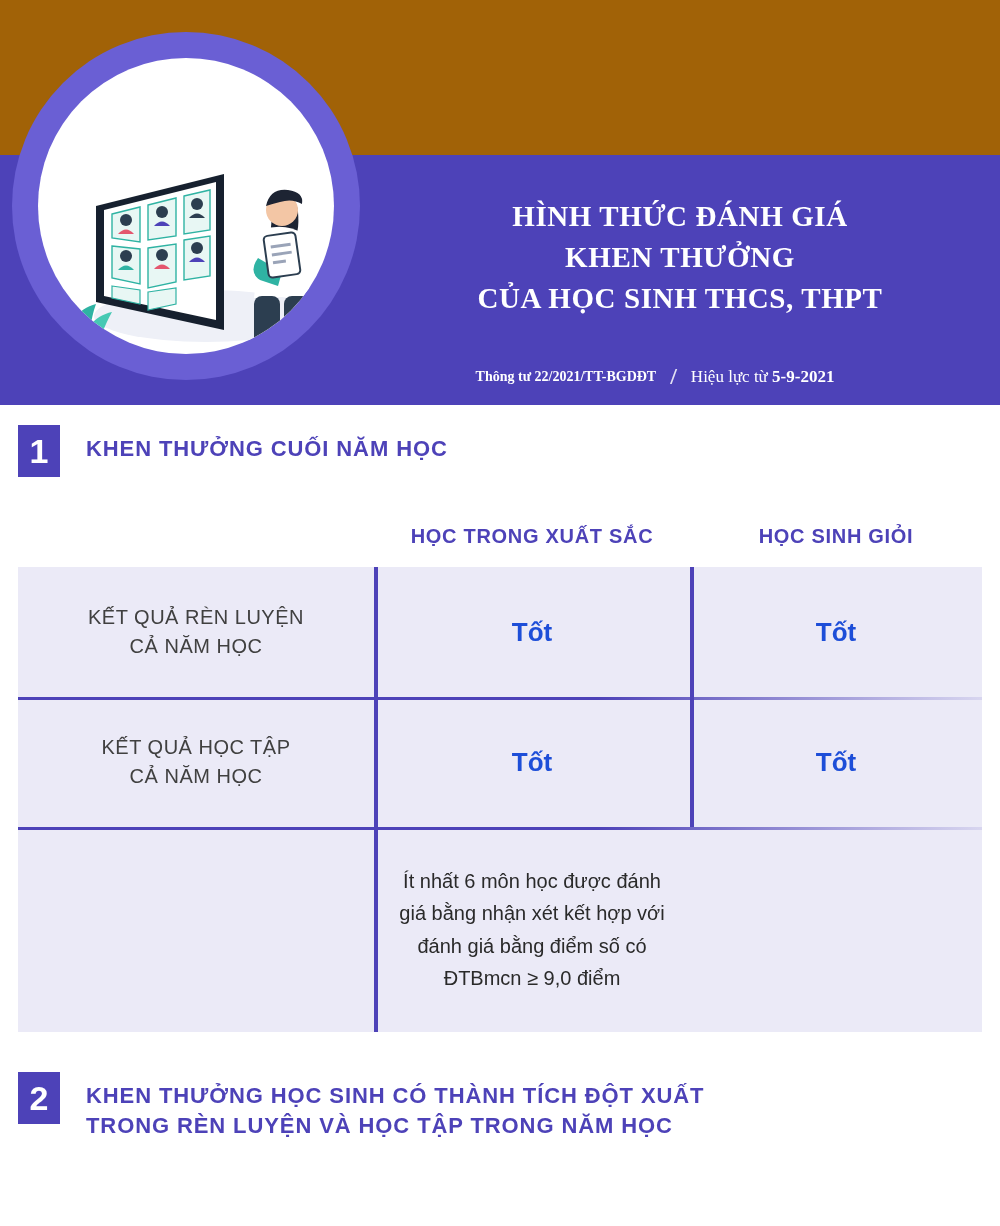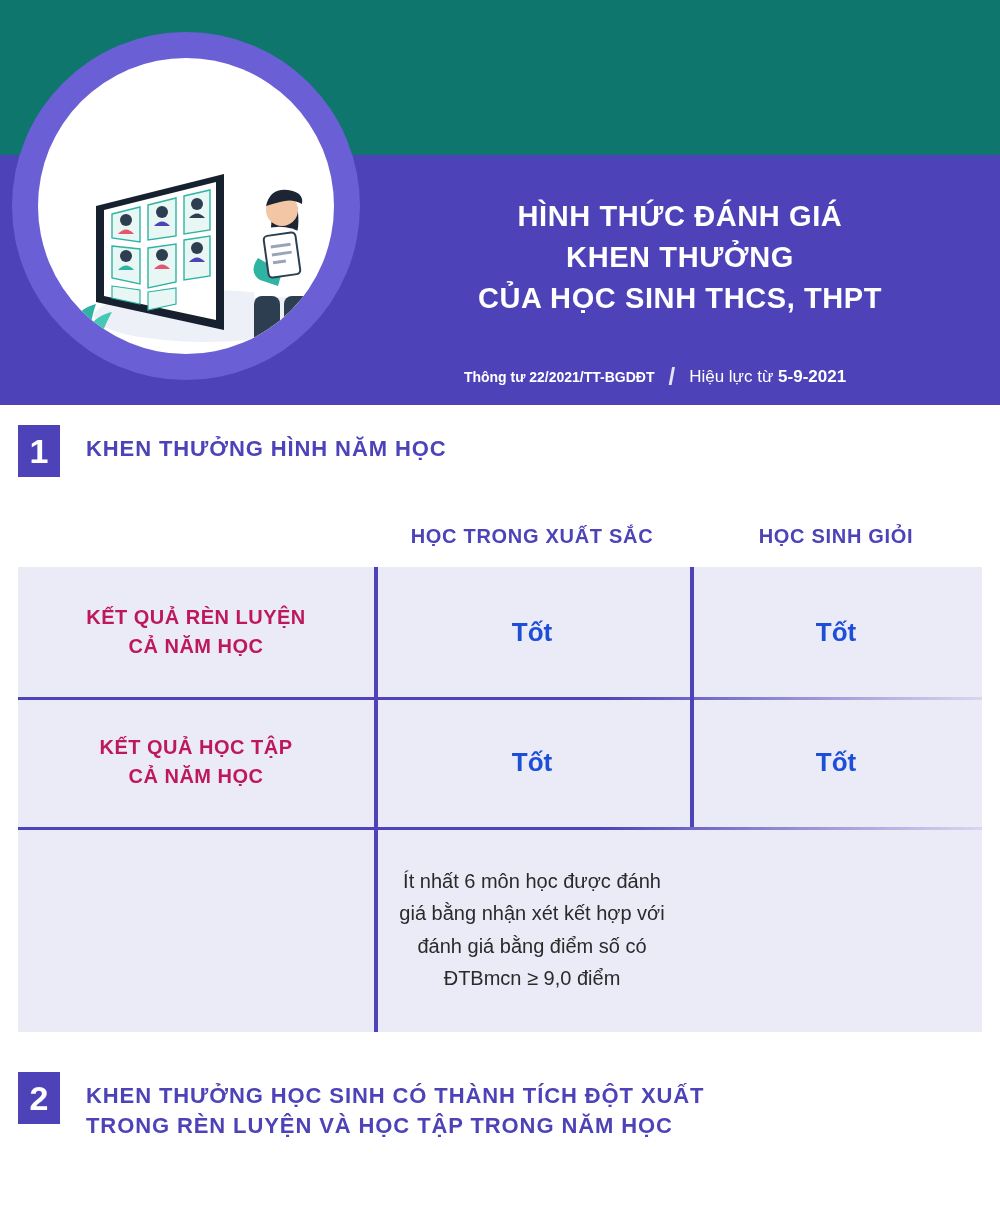--- a/index.html
+++ b/index.html
@@ -13,21 +13,22 @@
     font-family: "Liberation Sans", sans-serif;
     color: #2b2b2b;
     overflow: hidden;
   }
 
   
   .header {
     position: relative;
     width: 1000px;
     height: 287px;
-    background: #0f766e;
+    background: #a16207;
+    font-family: Liberation Serif, serif;
   }
   .header-band {
     position: absolute;
     left: 0; top: 155px;
     width: 1000px; height: 250px;
     background: #4d42b8;
   }
   .header-circle-outer {
     position: absolute;
     left: 12px; top: 32px;
@@ -142,22 +143,22 @@
     align-items: center;
     justify-content: center;
     text-align: center;
     padding: 8px 14px;
   }
   .row-1 { height: 130px; }
   .row-2 { height: 130px; }
   .row-3 { height: 205px; }
 
   .label-cell {
-    color: #be185d;
-    font-weight: bold;
+    color: #404040;
+    font-weight: normal;
     font-size: 20px;
     line-height: 1.45;
     letter-spacing: .5px;
   }
   .value-cell {
     color: #1d4ed8;
     font-weight: bold;
     font-size: 26px;
   }
   .note-cell {
@@ -262,21 +263,21 @@
 
   <div class="header-sub">
     <span class="sub-a">Thông tư 22/2021/TT-BGDĐT</span>
     <span class="slash">/</span>
     <span class="sub-b"><span>Hiệu lực từ </span><b>5-9-2021</b></span>
   </div>
 </div>
 
 <div class="section" style="left:0; top:425px;">
   <div class="sec-num">1</div>
-  <div class="sec-title">KHEN THƯỞNG HÌNH NĂM HỌC</div>
+  <div class="sec-title">KHEN THƯỞNG CUỐI NĂM HỌC</div>
 </div>
 
 <div class="table-wrap">
 
   <div class="col-head">
     <div class="c c1"></div>
     <div class="c c2">HỌC TRONG XUẤT SẮC</div>
     <div class="c c3">HỌC SINH GIỎI</div>
   </div>
 

